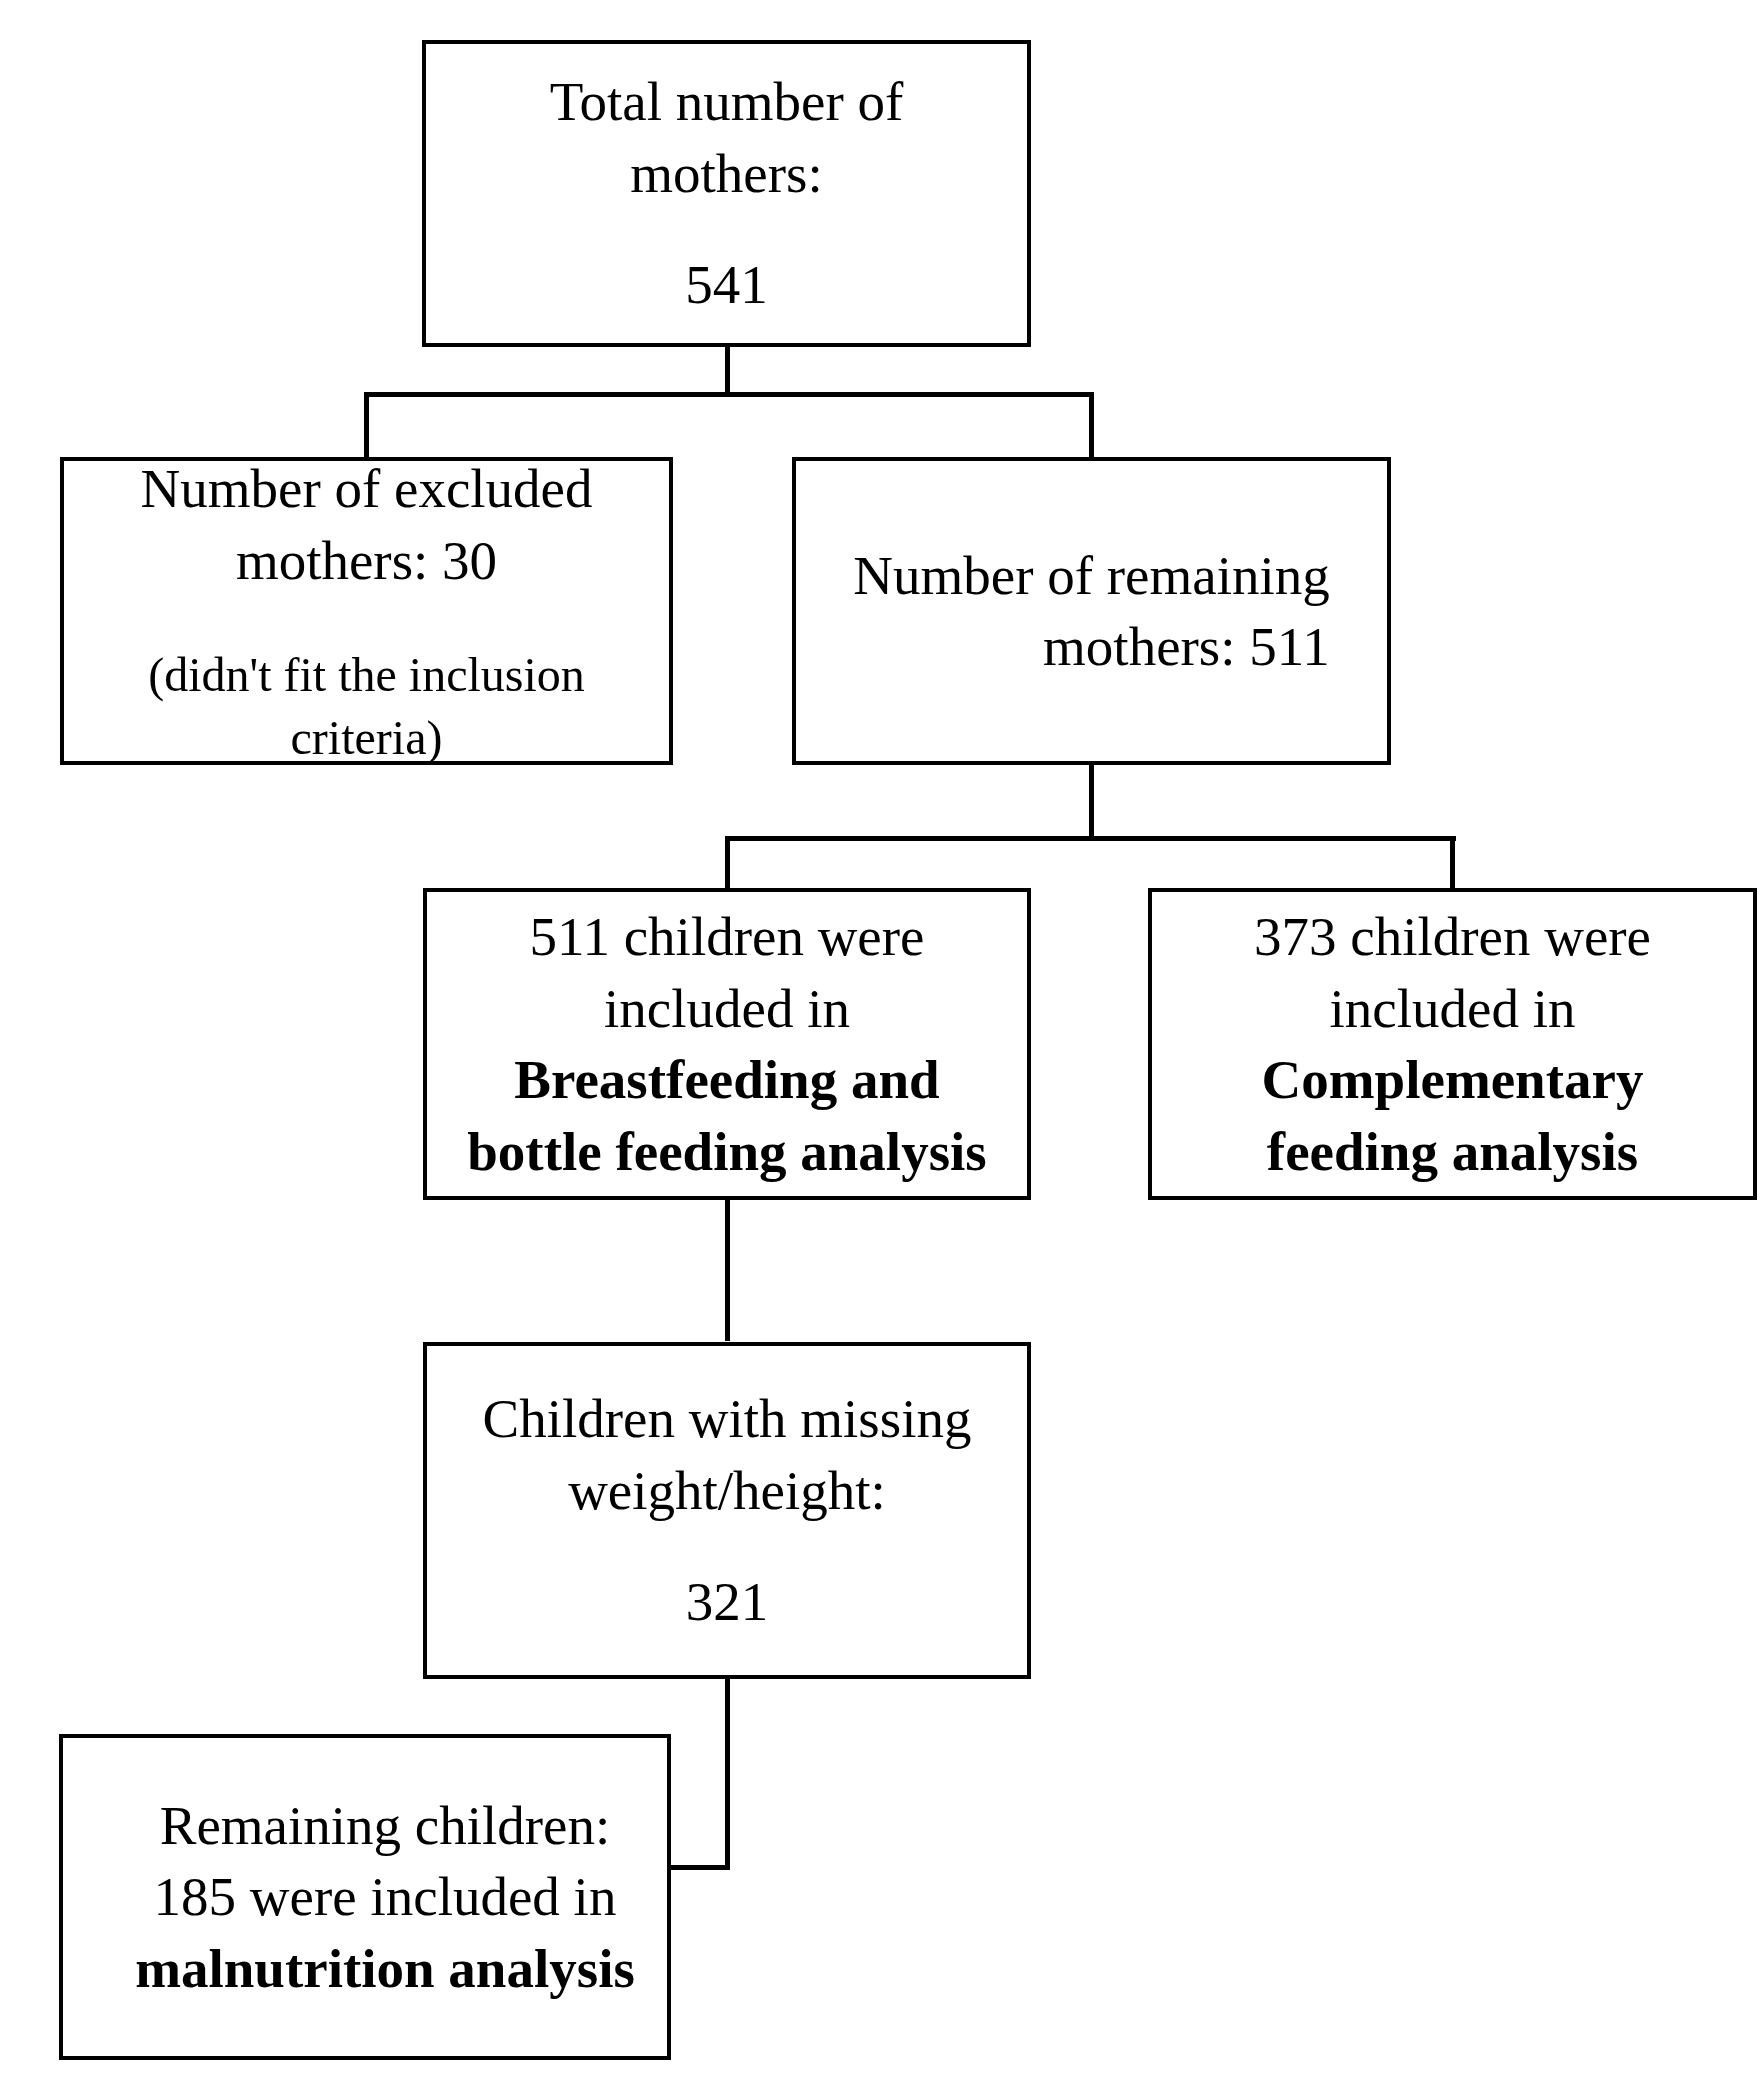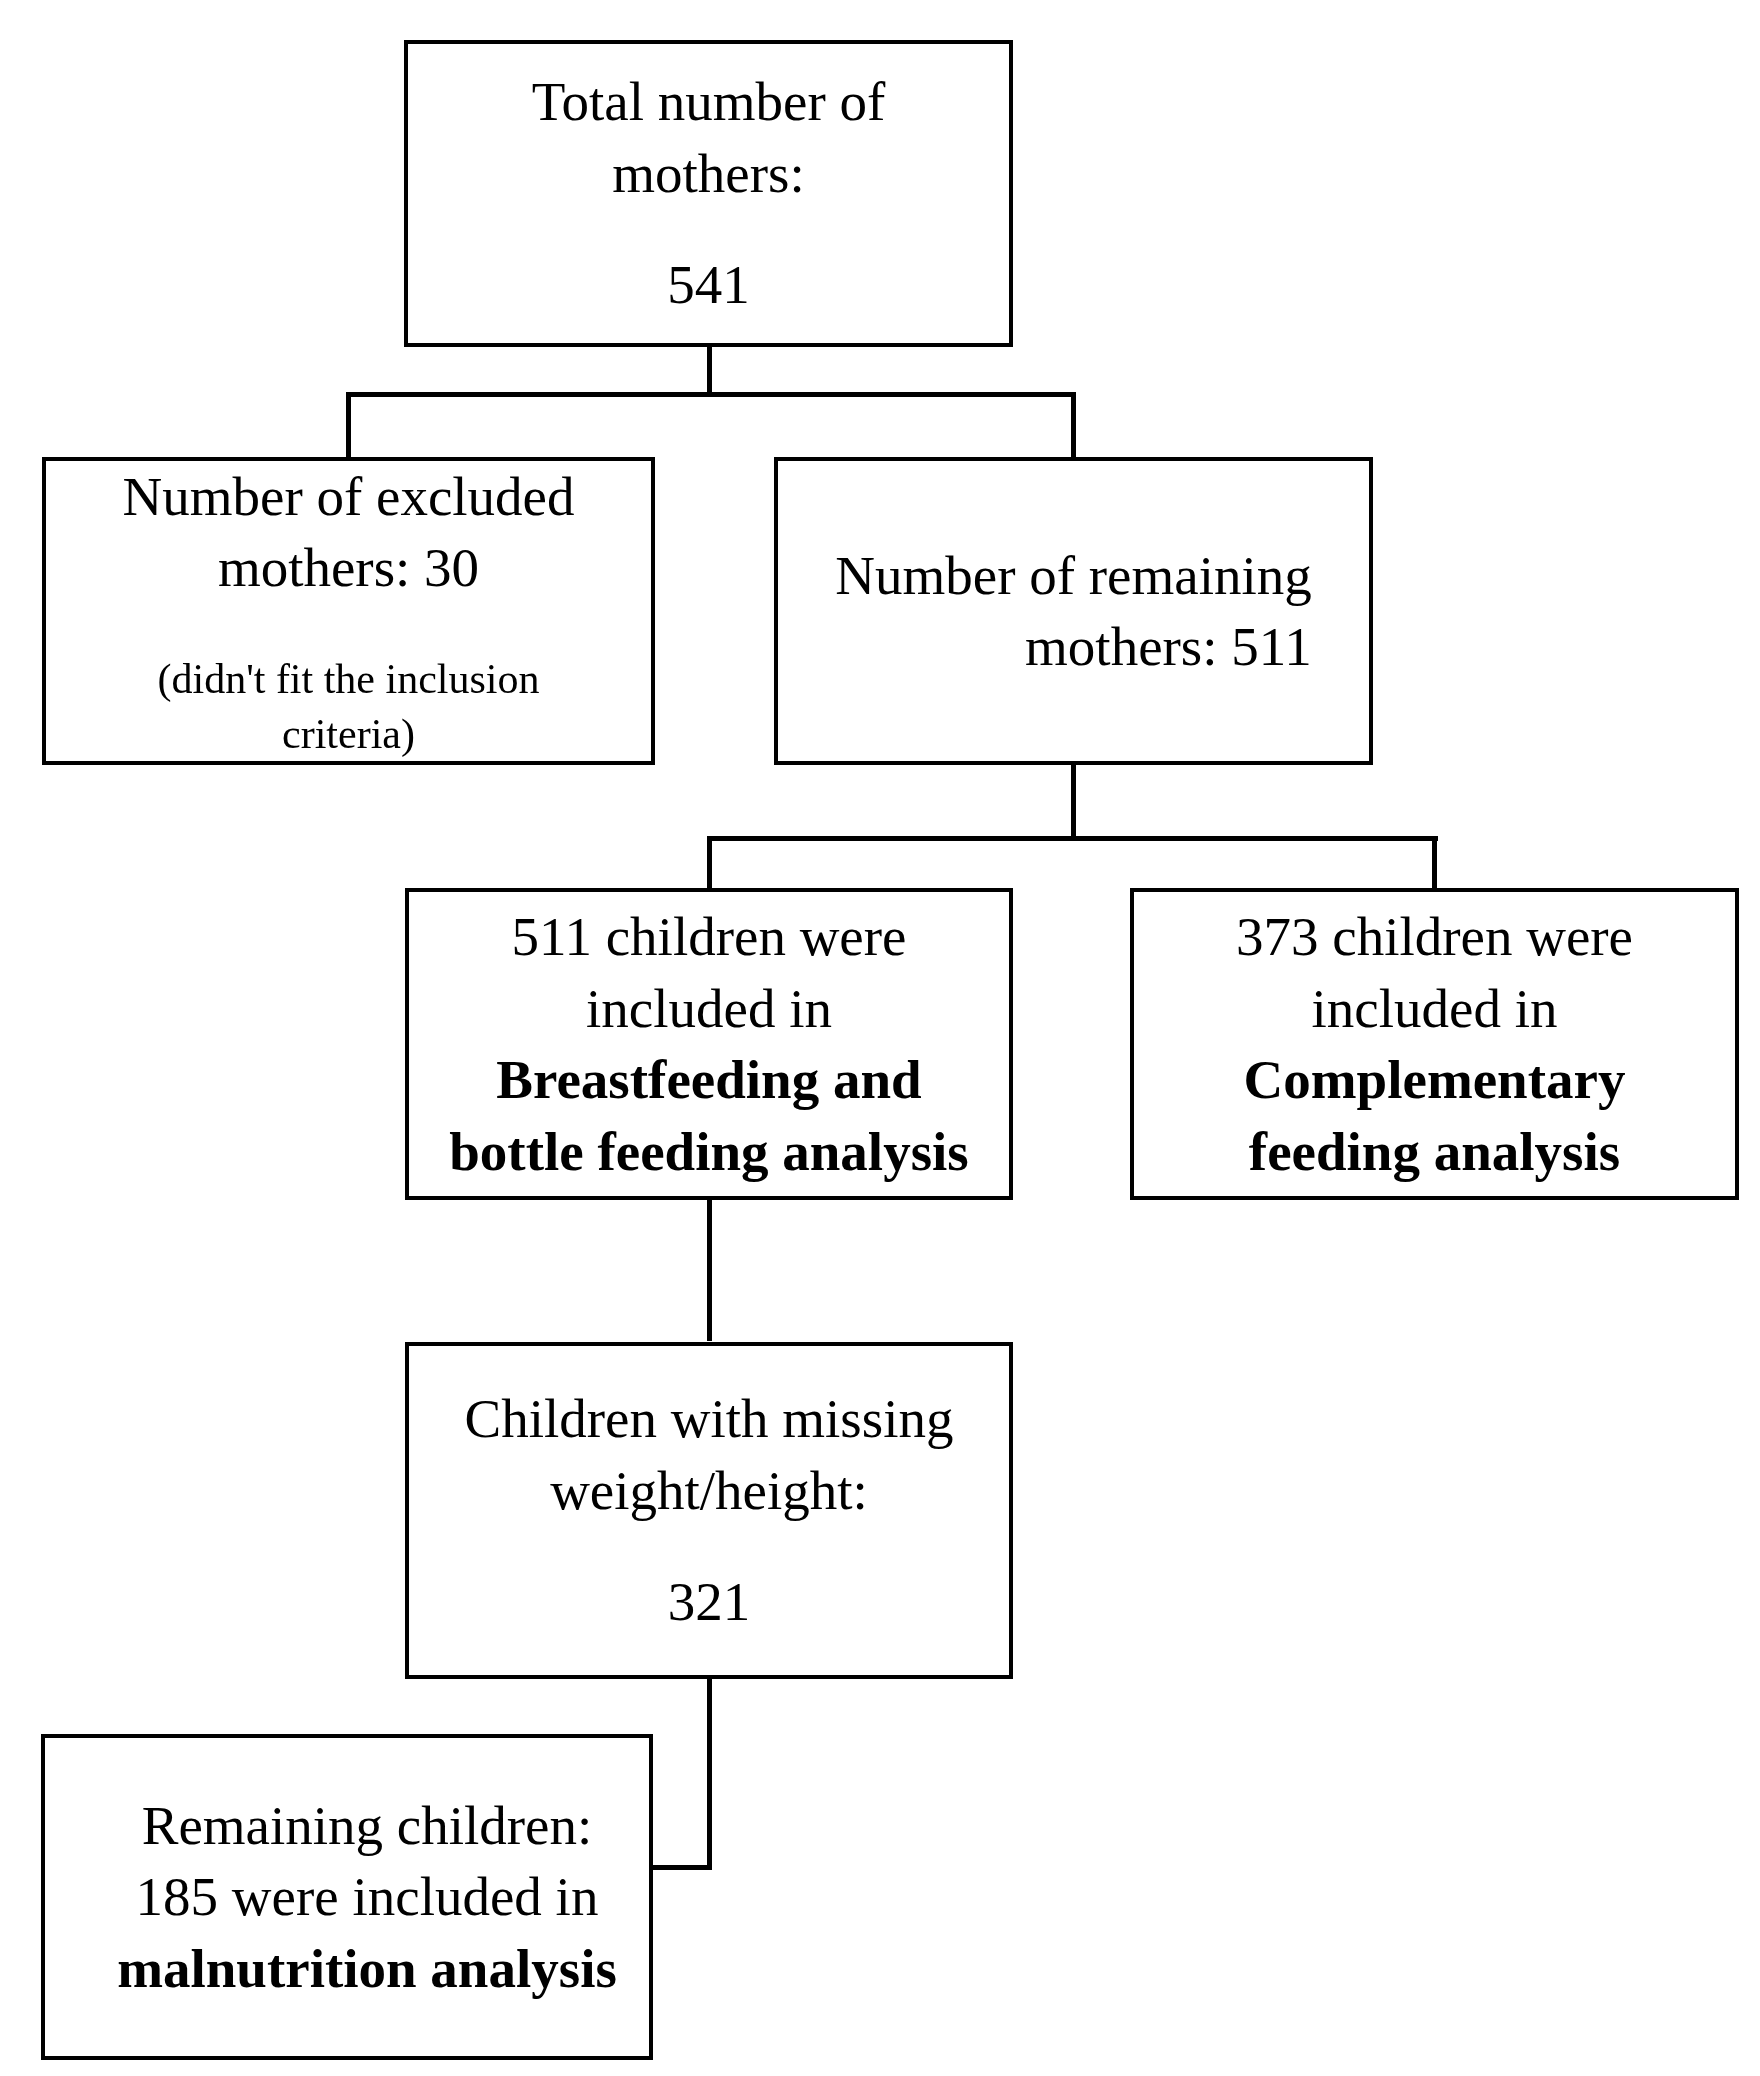--- a/index.html
+++ b/index.html
@@ -7,20 +7,21 @@
     padding: 0;
     background: #ffffff;
   }
   .canvas {
     position: relative;
     width: 1710px;
     height: 2077px;
     background: #ffffff;
     font-family: "Liberation Serif", "DejaVu Serif", serif;
     color: #000000;
+    margin-left: 18px;
   }
   .box {
     position: absolute;
     box-sizing: border-box;
     border: 4.8px solid #000000;
     background: #ffffff;
     display: flex;
     flex-direction: column;
     align-items: center;
     justify-content: center;
@@ -29,21 +30,21 @@
     line-height: 1.30;
     white-space: pre-line;
   }
   .box .txt { white-space: pre-line; }
   .box .em {
     white-space: pre-line;
     font-weight: 700;
   }
   .box .note {
     white-space: pre-line;
-    font-size: 42px;
+    font-size: 48px;
     line-height: 1.30;
   }
   .gap-lg { row-gap: 40px; }
   .connector {
     position: absolute;
     background: #000000;
   }
 
   
   #box-total         { left: 404px;  top: 40px;   width: 609px; height: 307px; }

